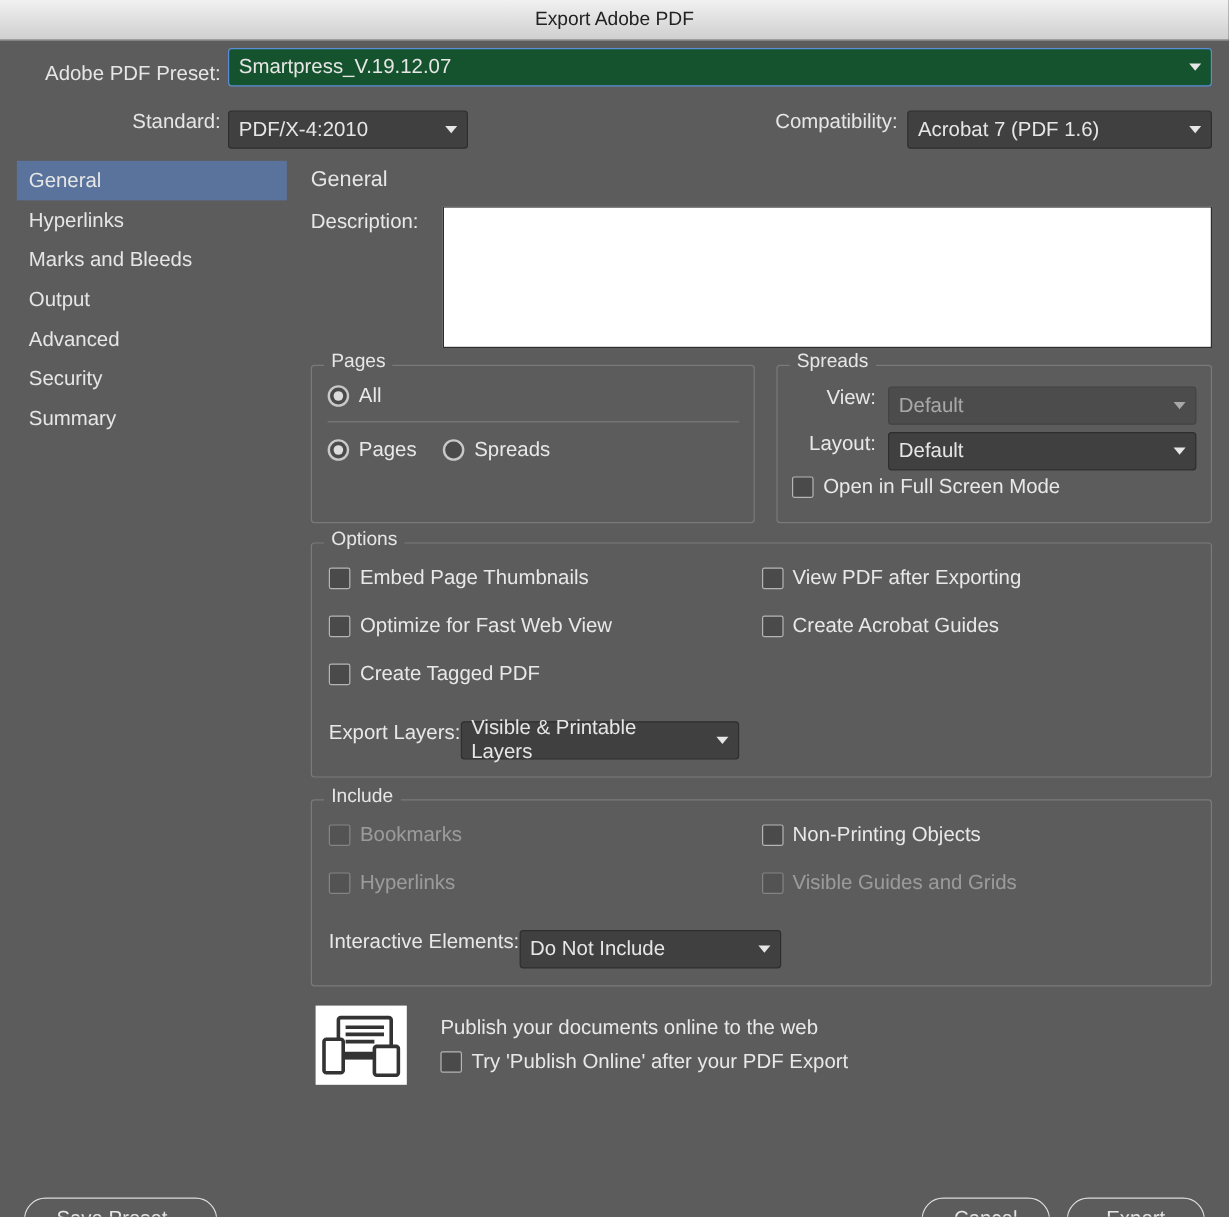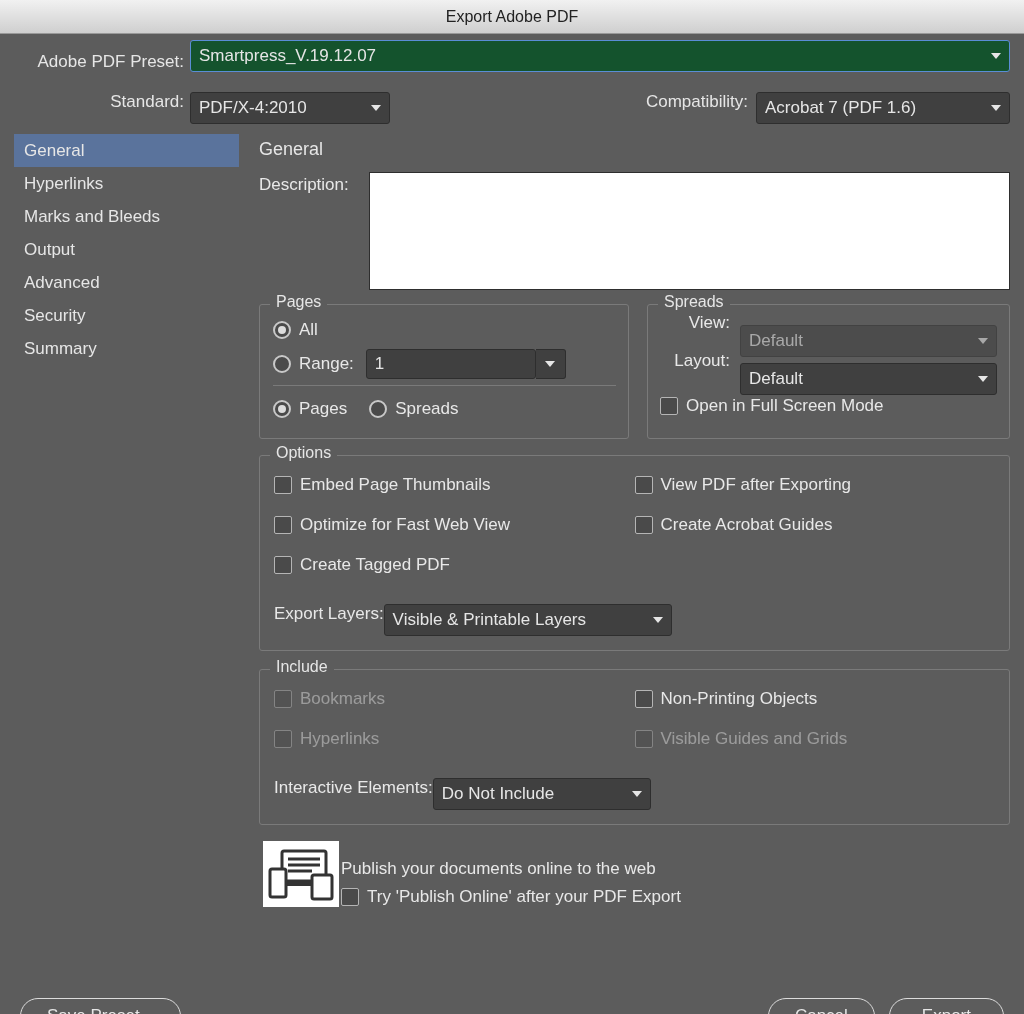--- a/index.html
+++ b/index.html
@@ -30,29 +30,29 @@
   .left-col { width:370px;padding-left:13px;}
   .right-col { flex:1;}
   .radio-row, .check-row { display:flex; align-items:center; gap:8px; height:34px;}
   .radio { width:18px; height:18px; border-radius:50%; border:2px solid #c8c8c8; display:inline-flex; align-items:center; justify-content:center; background:#4a4a4a;}
   .radio.sel::after { content:""; width:8px; height:8px; border-radius:50%; background:#dcdcdc; display:block;}
   .check { width:18px; height:18px; border:1px solid #b5b5b5; border-radius:2px; display:inline-block; background:#4a4a4a;}
   .check.disabled, .txt.disabled { opacity:0.45;}
   .divider { height:1px; background:#7a7a7a; margin:4px 0 6px 0;}
   .range-field { width:170px; height:30px; background:#404040; border:1px solid #2e2e2e; border-radius:3px; color:#e6e6e6; padding:0 8px; display:flex; align-items:center;}
   .range-dd { width:30px; height:30px; background:#404040; border:1px solid #2e2e2e; border-left:none; border-radius:0 3px 3px 0; display:flex; align-items:center; justify-content:center;}
-  .view-row { display:flex; gap:10px; height:38px;}
+  .view-row { display:flex; align-items:center; gap:10px; height:38px;}
   .view-label { width:70px; text-align:right;}
   .options-grp { margin-top:16px; border:1px solid #7a7a7a; border-radius:3px; padding:12px 14px 14px 14px; position:relative;}
   .options-grp .group-legend { top:-12px; }
   .opts-grid { display:grid; grid-template-columns:1fr 1fr; row-gap:6px;}
   .layer-row { display:flex; align-items:center; margin-top:10px;}
-  .inline-dd { width:288px;}
+  .inline-dd { width:232px;}
   .inline-dd2 { width:218px;}
-  .publish-row { display:flex; gap:2px; margin-top:16px; align-items:flex-end; padding:0 4px;}
+  .publish-row { display:flex; gap:28px; margin-top:16px; align-items:center; padding:0 4px;}
   .devices-icon { width:76px; height:66px; background:#fff; display:flex; align-items:center; justify-content:center;}
   .footer { position:absolute; bottom:14px; left:0; right:0; padding:0 20px; display:flex; align-items:center;}
   .btn { height:36px; border:1.5px solid #dcdcdc; border-radius:20px; background:transparent; color:#e6e6e6; font-size:17px; padding:0 26px; cursor:default;}
   .btn-fill { padding:0 32px;}
   .spacer { flex:1;}
   .window-wrap { position:relative; height:100%; }
   svg.device { display:block;}
   .publish-texts { display:flex; flex-direction:column; gap:8px;}
   .range-wrap { display:flex; align-items:center; margin-left:4px;}
 </style>
@@ -120,32 +120,20 @@
         <div class="desc-box"></div>
       </div>
 
       <div class="columns">
         <div class="group left-col">
           <div class="group-legend">Pages</div>
           <div class="radio-row">
             <span class="radio sel"></span>
             <span>All</span>
           </div>
-          <div class="radio-row">
-            <span class="radio"></span>
-            <span>Range:</span>
-            <div class="range-wrap">
-              <div class="range-field">
-                  <span>1</span>
-                </div>
-              <div class="range-dd">
-                  <span class="chev"></span>
-                </div>
-            </div>
-          </div>
           <div class="divider"></div>
           <div class="radio-row">
             <span class="radio sel"></span>
             <span>Pages</span>
             <span style="width:6px"></span>
             <span class="radio"></span>
             <span>Spreads</span>
           </div>
         </div>
 

